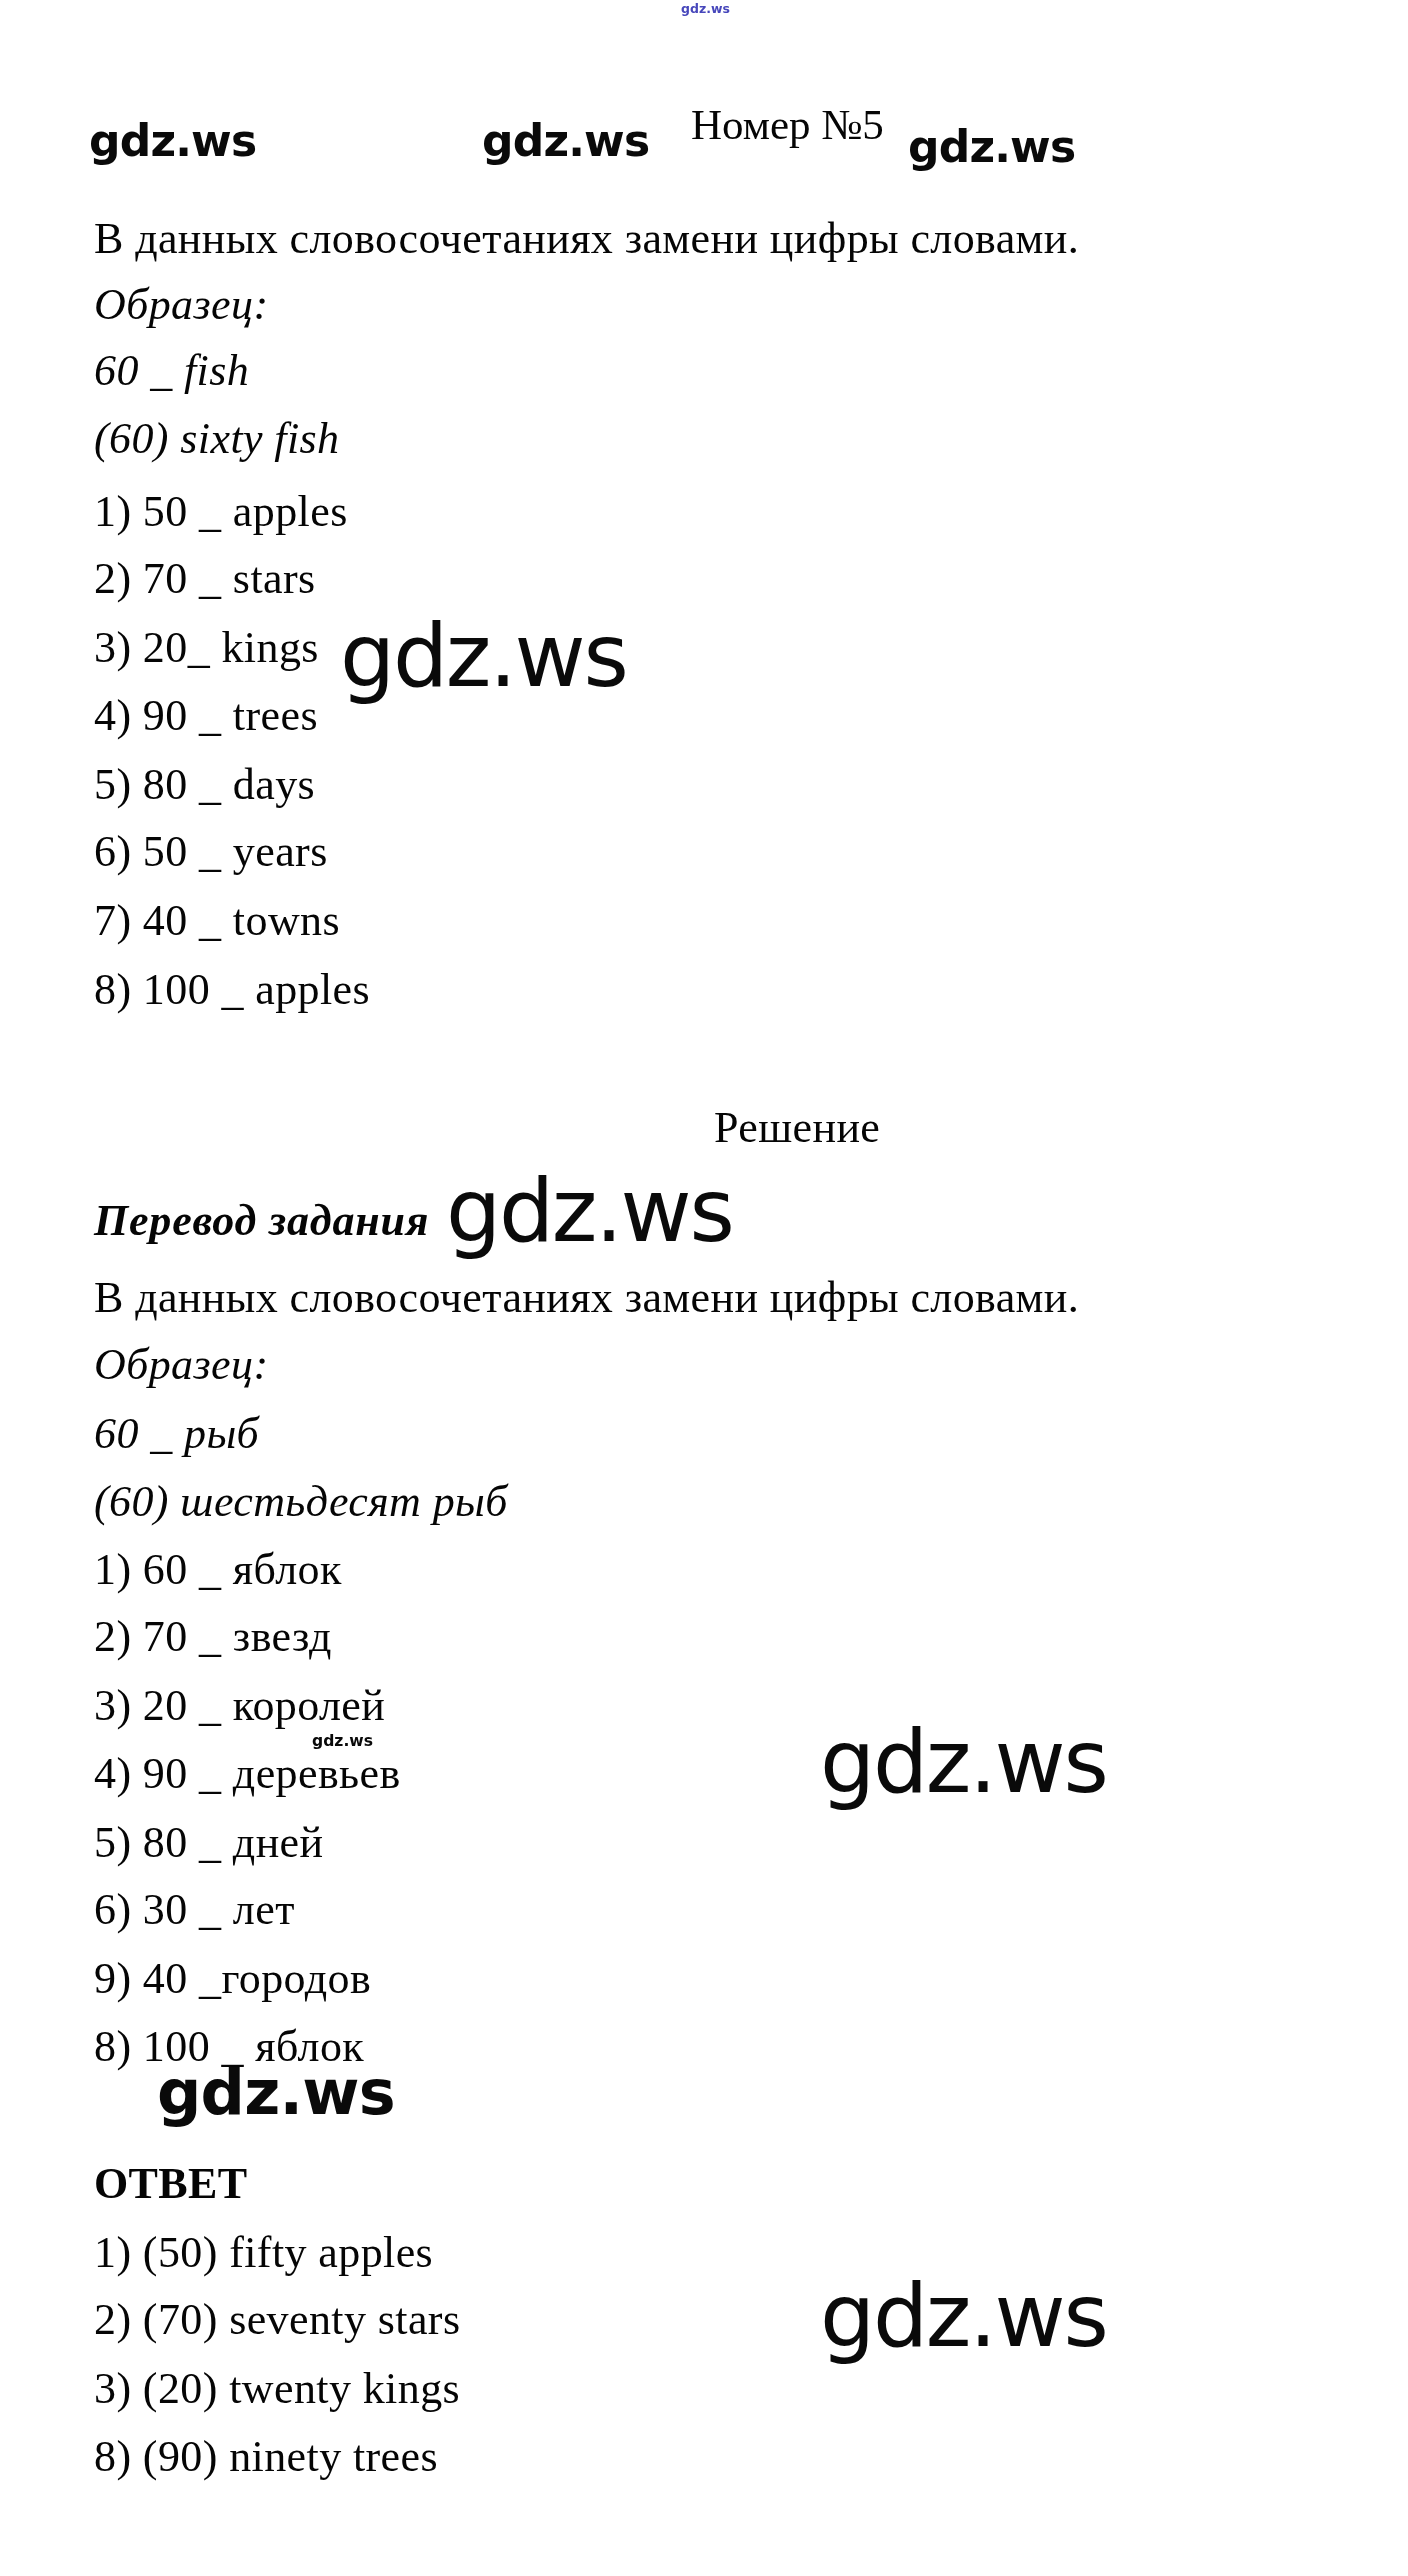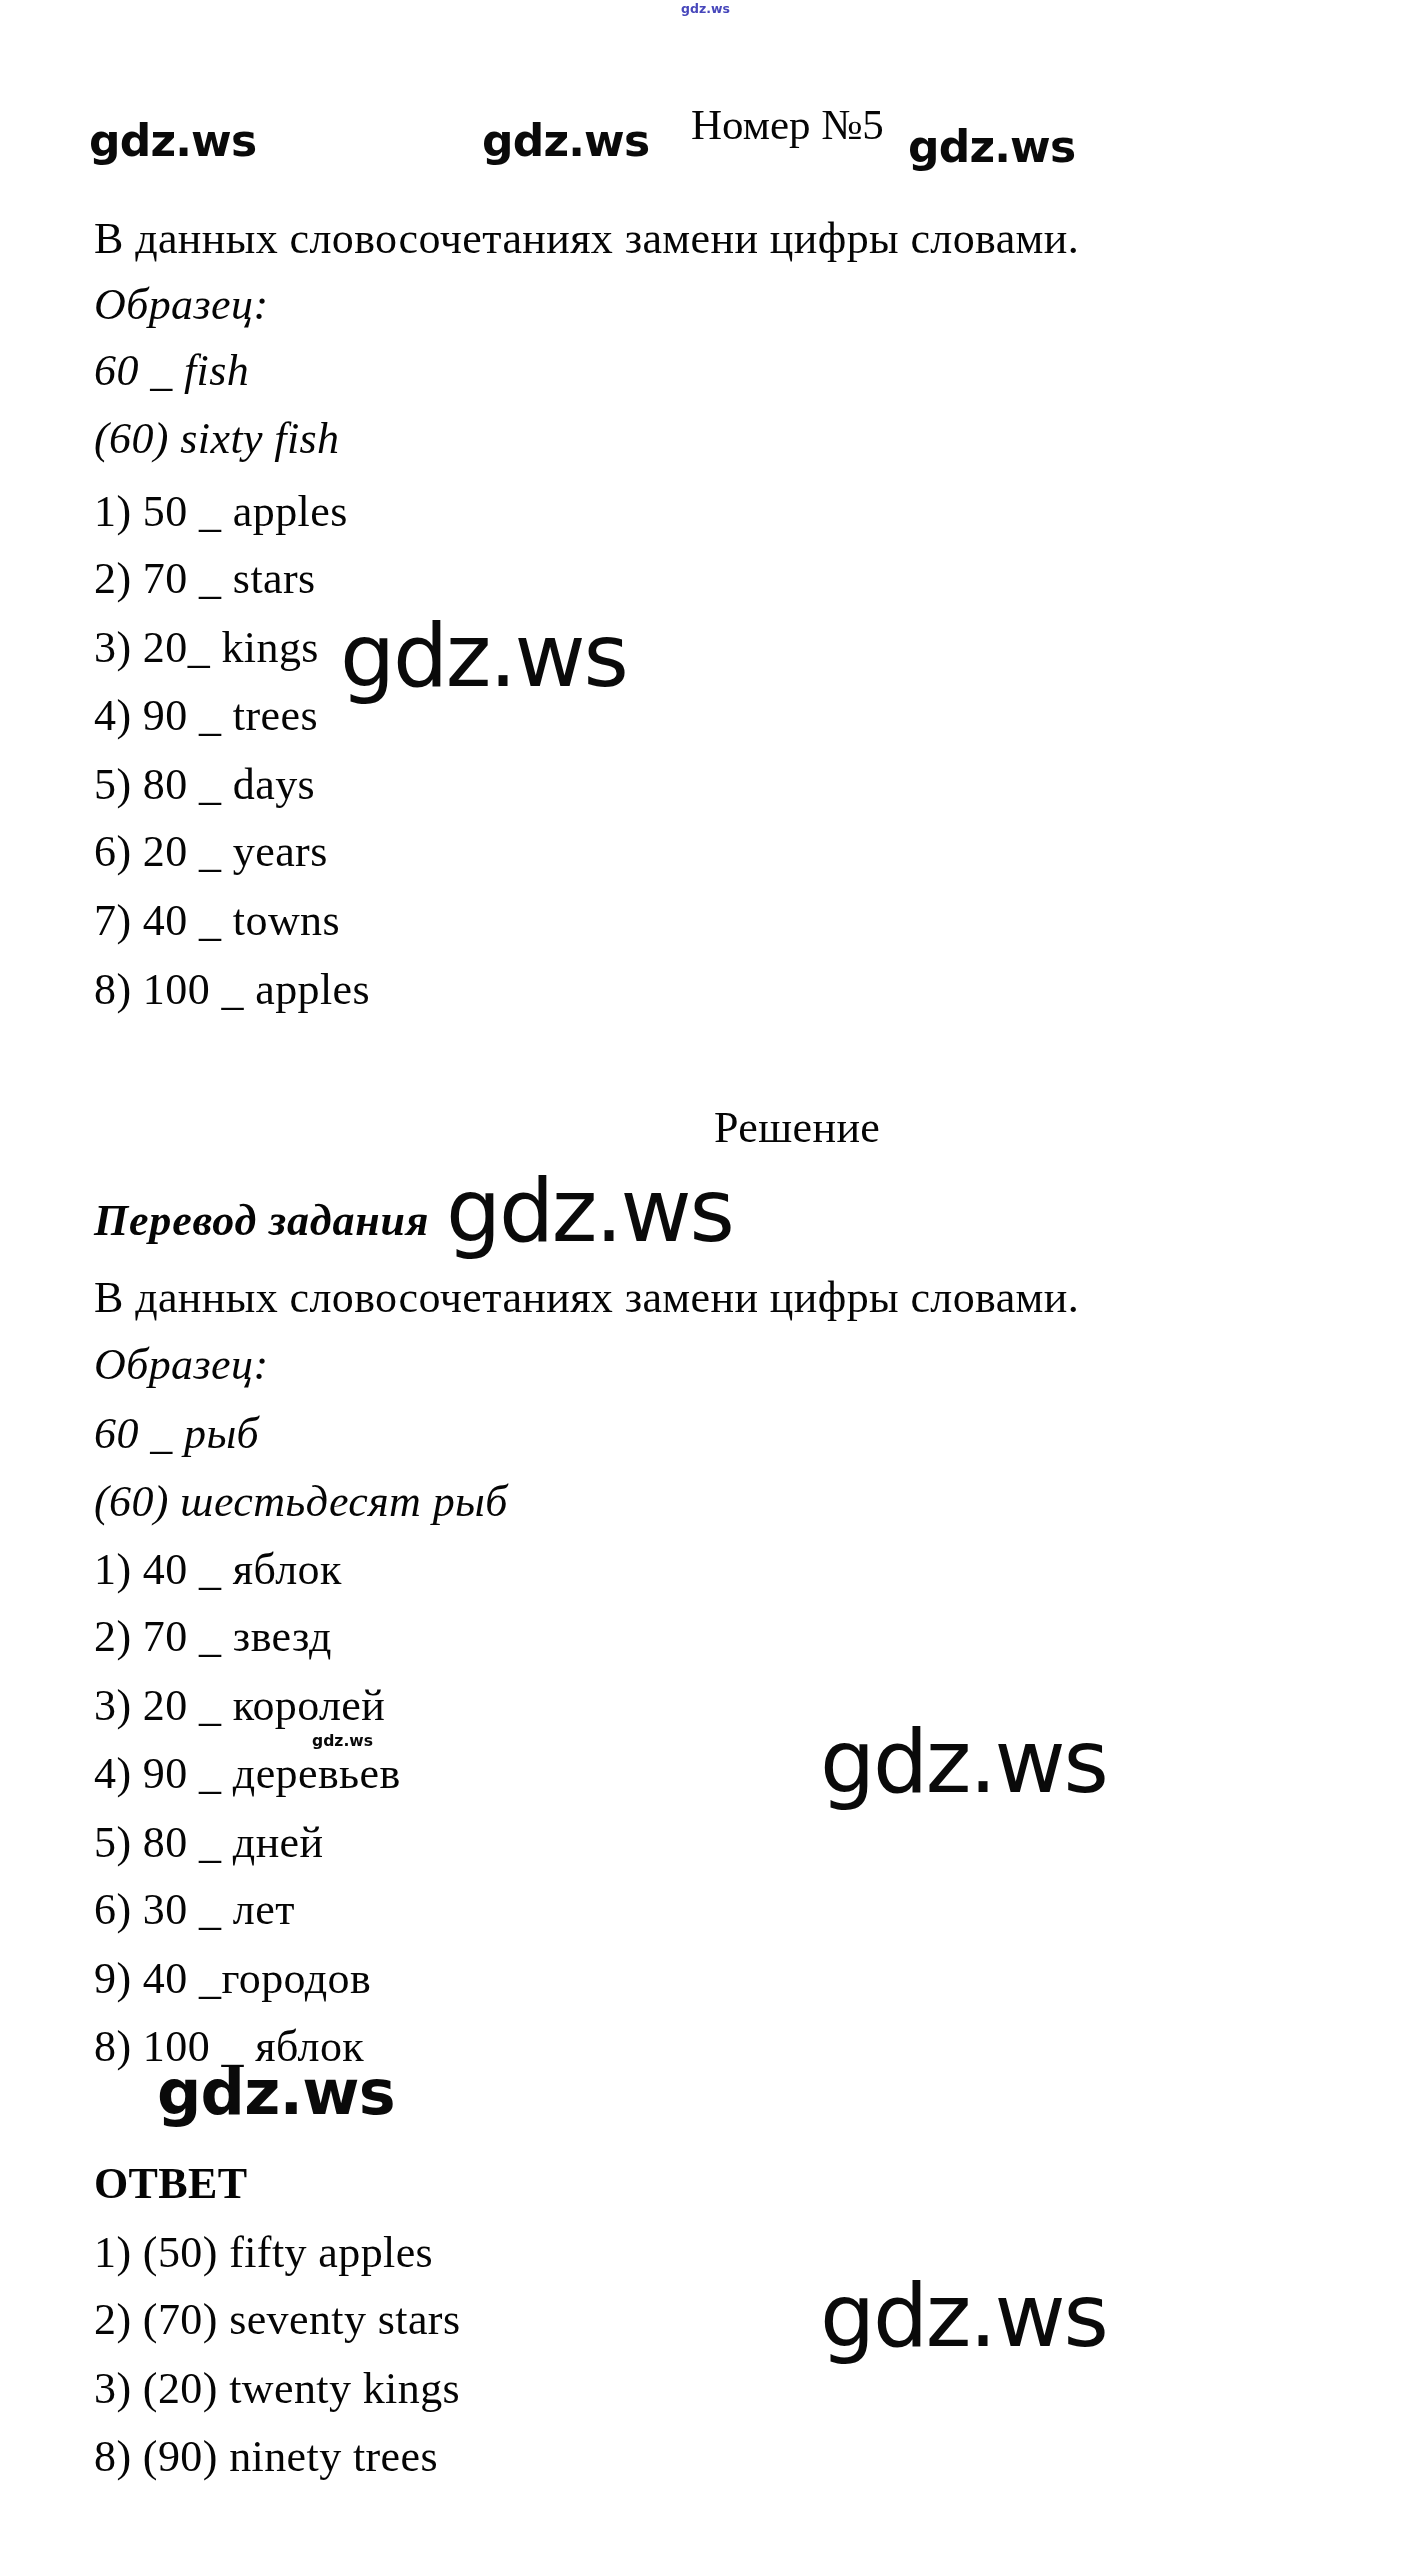--- a/index.html
+++ b/index.html
@@ -62,36 +62,36 @@
   <div>
     <div class="ln" style="left:86px;top:217px;">В данных словосочетаниях замени цифры словами.</div>
     <div class="ln it" style="left:86px;top:283px;">Образец:</div>
     <div class="ln it" style="left:86px;top:349px;">60 _ fish</div>
     <div class="ln it" style="left:86px;top:417px;">(60) sixty fish</div>
     <div class="ln" style="left:86px;top:490px;">1) 50 _ apples</div>
     <div class="ln" style="left:86px;top:557px;">2) 70 _ stars</div>
     <div class="ln" style="left:86px;top:626px;">3) 20_ kings</div>
     <div class="ln" style="left:86px;top:694px;">4) 90 _ trees</div>
     <div class="ln" style="left:86px;top:763px;">5) 80 _ days</div>
-    <div class="ln" style="left:86px;top:830px;">6) 20 _ years</div>
+    <div class="ln" style="left:86px;top:830px;">6) 50 _ years</div>
     <div class="ln" style="left:86px;top:899px;">7) 40 _ towns</div>
     <div class="ln" style="left:86px;top:968px;text-align:center;">8) 100 _ apples</div>
     <div class="wm wm-big" style="left:340px;top:613px;">gdz.ws</div>
   </div>
 
   <div class="ln" style="left:706px;top:1106px;">Решение</div>
 
   <div>
     <div class="ln it b" style="left:86px;top:1199px;letter-spacing:0.8px;">Перевод задания</div>
     <div class="wm wm-big" style="left:446px;top:1168px;">gdz.ws</div>
     <div class="ln" style="left:86px;top:1276px;">В данных словосочетаниях замени цифры словами.</div>
     <div class="ln it" style="left:86px;top:1343px;">Образец:</div>
     <div class="ln it" style="left:86px;top:1412px;">60 _ рыб</div>
     <div class="ln it" style="left:86px;top:1480px;">(60) шестьдесят рыб</div>
-    <div class="ln" style="left:86px;top:1548px;">1) 40 _ яблок</div>
+    <div class="ln" style="left:86px;top:1548px;">1) 60 _ яблок</div>
     <div class="ln" style="left:86px;top:1615px;">2) 70 _ звезд</div>
     <div class="ln" style="left:86px;top:1684px;">3) 20 _ королей</div>
     <div class="ln" style="left:86px;top:1752px;">4) 90 _ деревьев</div>
     <div class="ln" style="left:86px;top:1821px;">5) 80 _ дней</div>
     <div class="ln" style="left:86px;top:1888px;">6) 30 _ лет</div>
     <div class="ln" style="left:86px;top:1957px;">9) 40 _городов</div>
     <div class="ln" style="left:86px;top:2025px;">8) 100 _ яблок</div>
     <div class="wm wm-tiny" style="left:312px;top:1734px;">gdz.ws</div>
     <div class="wm wm-big" style="left:820px;top:1719px;">gdz.ws</div>
     <div class="wm wm-bold" style="left:157px;top:2062px;">gdz.ws</div>

